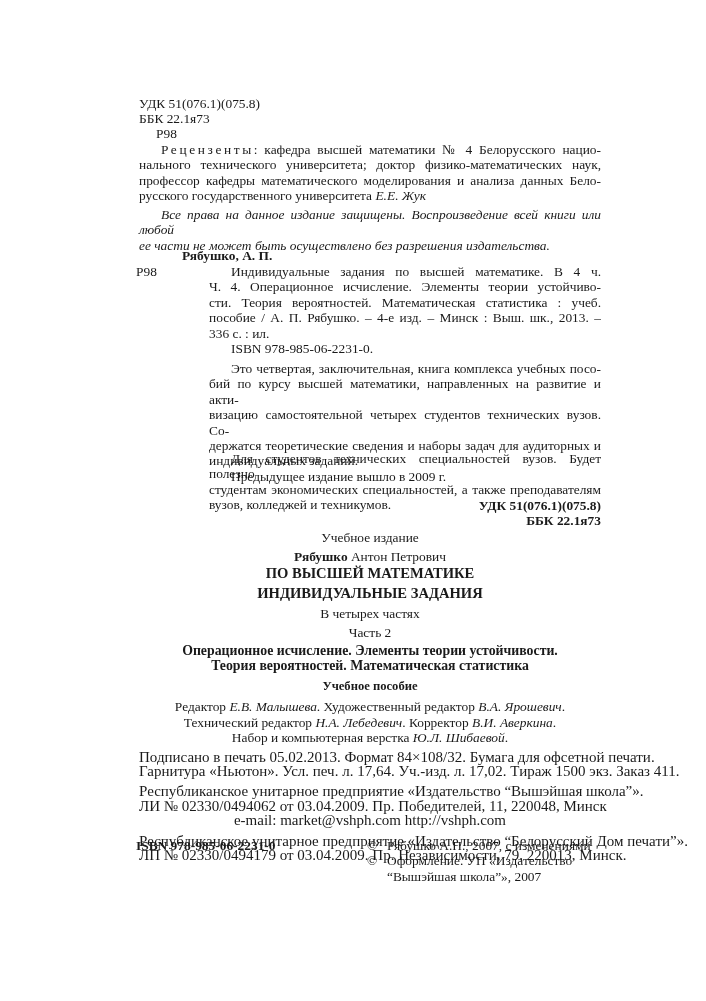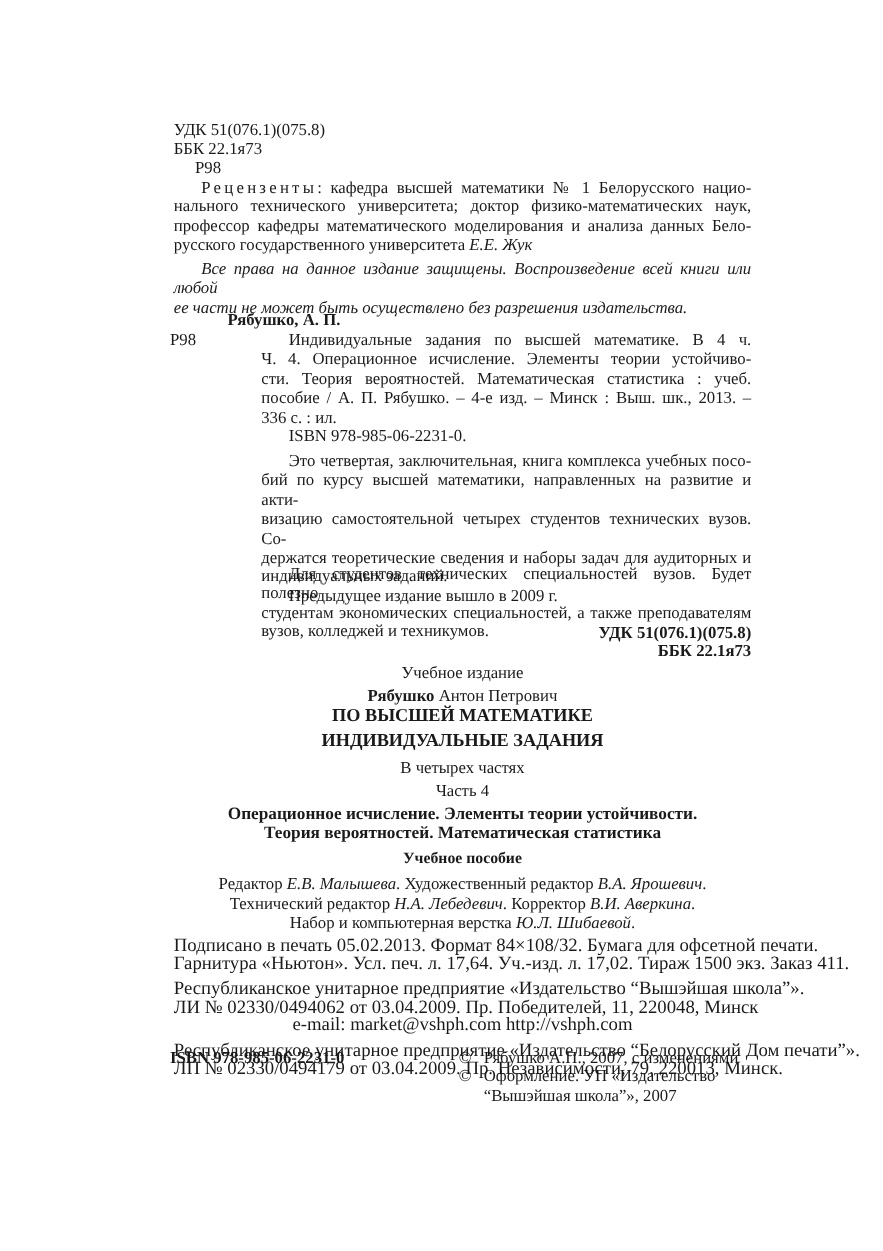--- a/index.html
+++ b/index.html
@@ -29,21 +29,21 @@
 </head>
 <body>
 
 <div class="page">
 
   <div class="abs ln" style="left:120px; top:95px;">УДК 51(076.1)(075.8)</div>
   <div class="abs ln" style="left:120px; top:110px;">ББК 22.1я73</div>
   <div class="abs ln" style="left:137px; top:125px;">Р98</div>
 
   <div class="abs full" style="top:141px;">
-    <div class="ln just" style="text-indent:22px;"><span class="spaced">Рецензенты</span><span>: кафедра высшей математики № 1 Белорусского нацио-</span></div>
+    <div class="ln just" style="text-indent:22px;"><span class="spaced">Рецензенты</span><span>: кафедра высшей математики № 4 Белорусского нацио-</span></div>
     <div class="ln just">нального технического университета; доктор физико-математических наук,</div>
     <div class="ln just">профессор кафедры математического моделирования и анализа данных Бело-</div>
     <div class="ln lastline"><span>русского государственного университета </span><span class="i">Е.Е. Жук</span></div>
   </div>
 
   <div class="abs full i" style="top:206px;">
     <div class="ln just" style="text-indent:22px;">Все права на данное издание защищены. Воспроизведение всей книги или любой</div>
     <div class="ln lastline">ее части не может быть осуществлено без разрешения издательства.</div>
   </div>
 
@@ -76,21 +76,21 @@
 
   <div class="abs ln b" style="right:124px; top:497px; text-align:right;">УДК 51(076.1)(075.8)</div>
   <div class="abs ln b" style="right:124px; top:512px; text-align:right;">ББК 22.1я73</div>
 
   <div class="abs center" style="left:120px; width:462px; top:529px;">
     <div class="ln">Учебное издание</div>
     <div class="ln" style="margin-top:4px;"><span class="b">Рябушко</span><span> Антон Петрович</span></div>
     <div class="title">ПО ВЫСШЕЙ МАТЕМАТИКЕ</div>
     <div class="title" style="margin-top:4px;">ИНДИВИДУАЛЬНЫЕ ЗАДАНИЯ</div>
     <div class="ln" style="margin-top:4px;">В четырех частях</div>
-    <div class="ln" style="margin-top:4px;">Часть 4</div>
+    <div class="ln" style="margin-top:4px;">Часть 2</div>
     <div class="subtitle" style="margin-top:2px;">Операционное исчисление. Элементы теории устойчивости.</div>
     <div class="subtitle">Теория вероятностей. Математическая статистика</div>
     <div class="ln b" style="margin-top:5px; font-size:12.6px;">Учебное пособие</div>
 
     <div class="ln" style="margin-top:5px;"><span>Редактор </span><span class="i">Е.В. Малышева</span><span>. Художественный редактор </span><span class="i">В.А. Ярошевич</span><span>.</span></div>
     <div class="ln"><span>Технический редактор </span><span class="i">Н.А. Лебедевич</span><span>. Корректор </span><span class="i">В.И. Аверкина</span><span>.</span></div>
     <div class="ln"><span>Набор и компьютерная верстка </span><span class="i">Ю.Л. Шибаевой</span><span>.</span></div>
 
     <div class="ln small" style="margin-top:4px;">Подписано в печать 05.02.2013. Формат 84×108/32. Бумага для офсетной печати.</div>
     <div class="ln small">Гарнитура «Ньютон». Усл. печ. л. 17,64. Уч.-изд. л. 17,02. Тираж  1500 экз. Заказ 411.</div>

